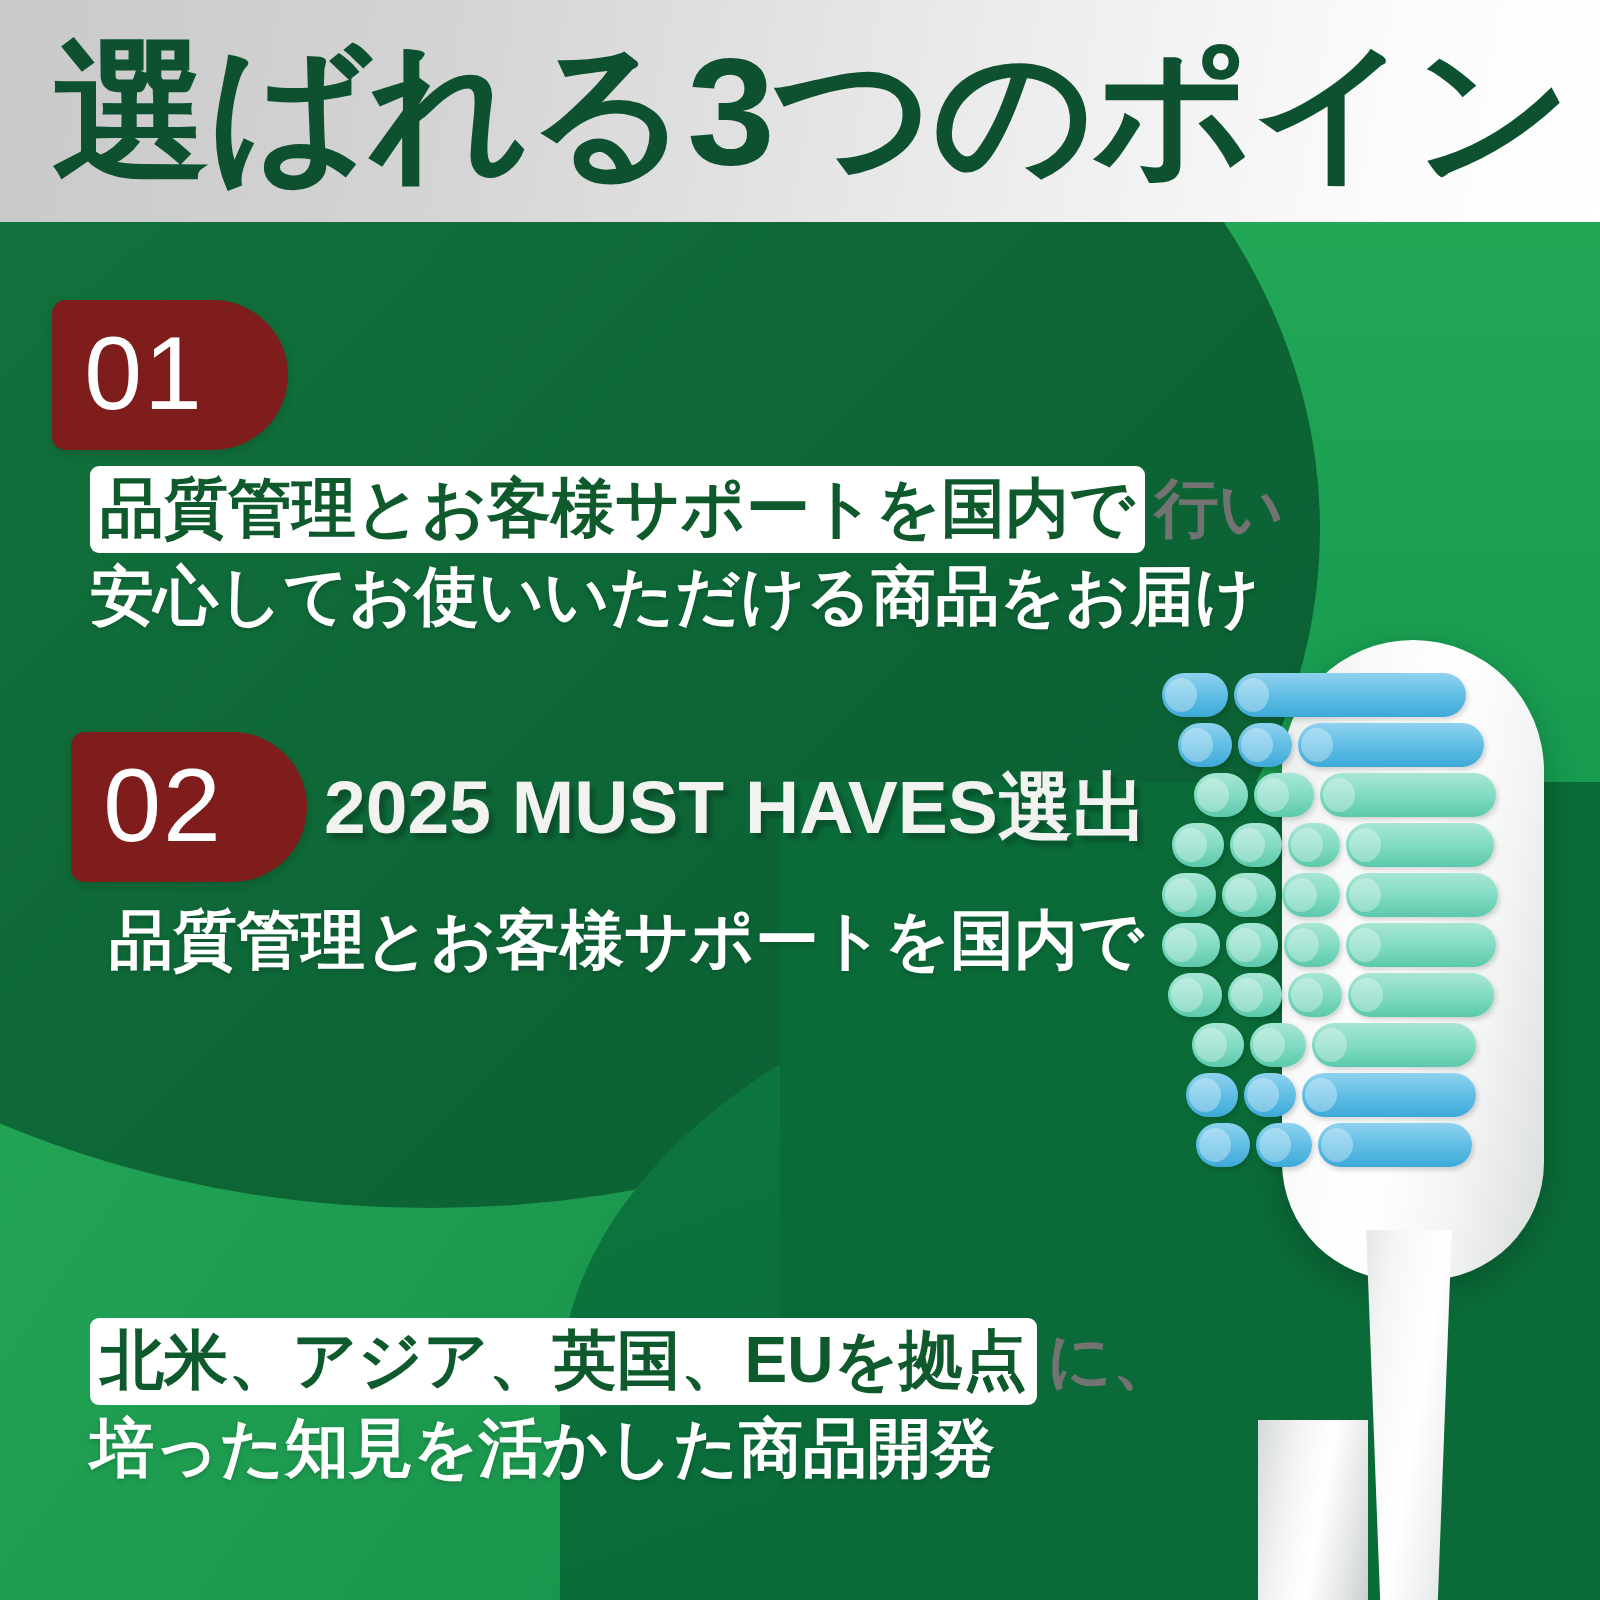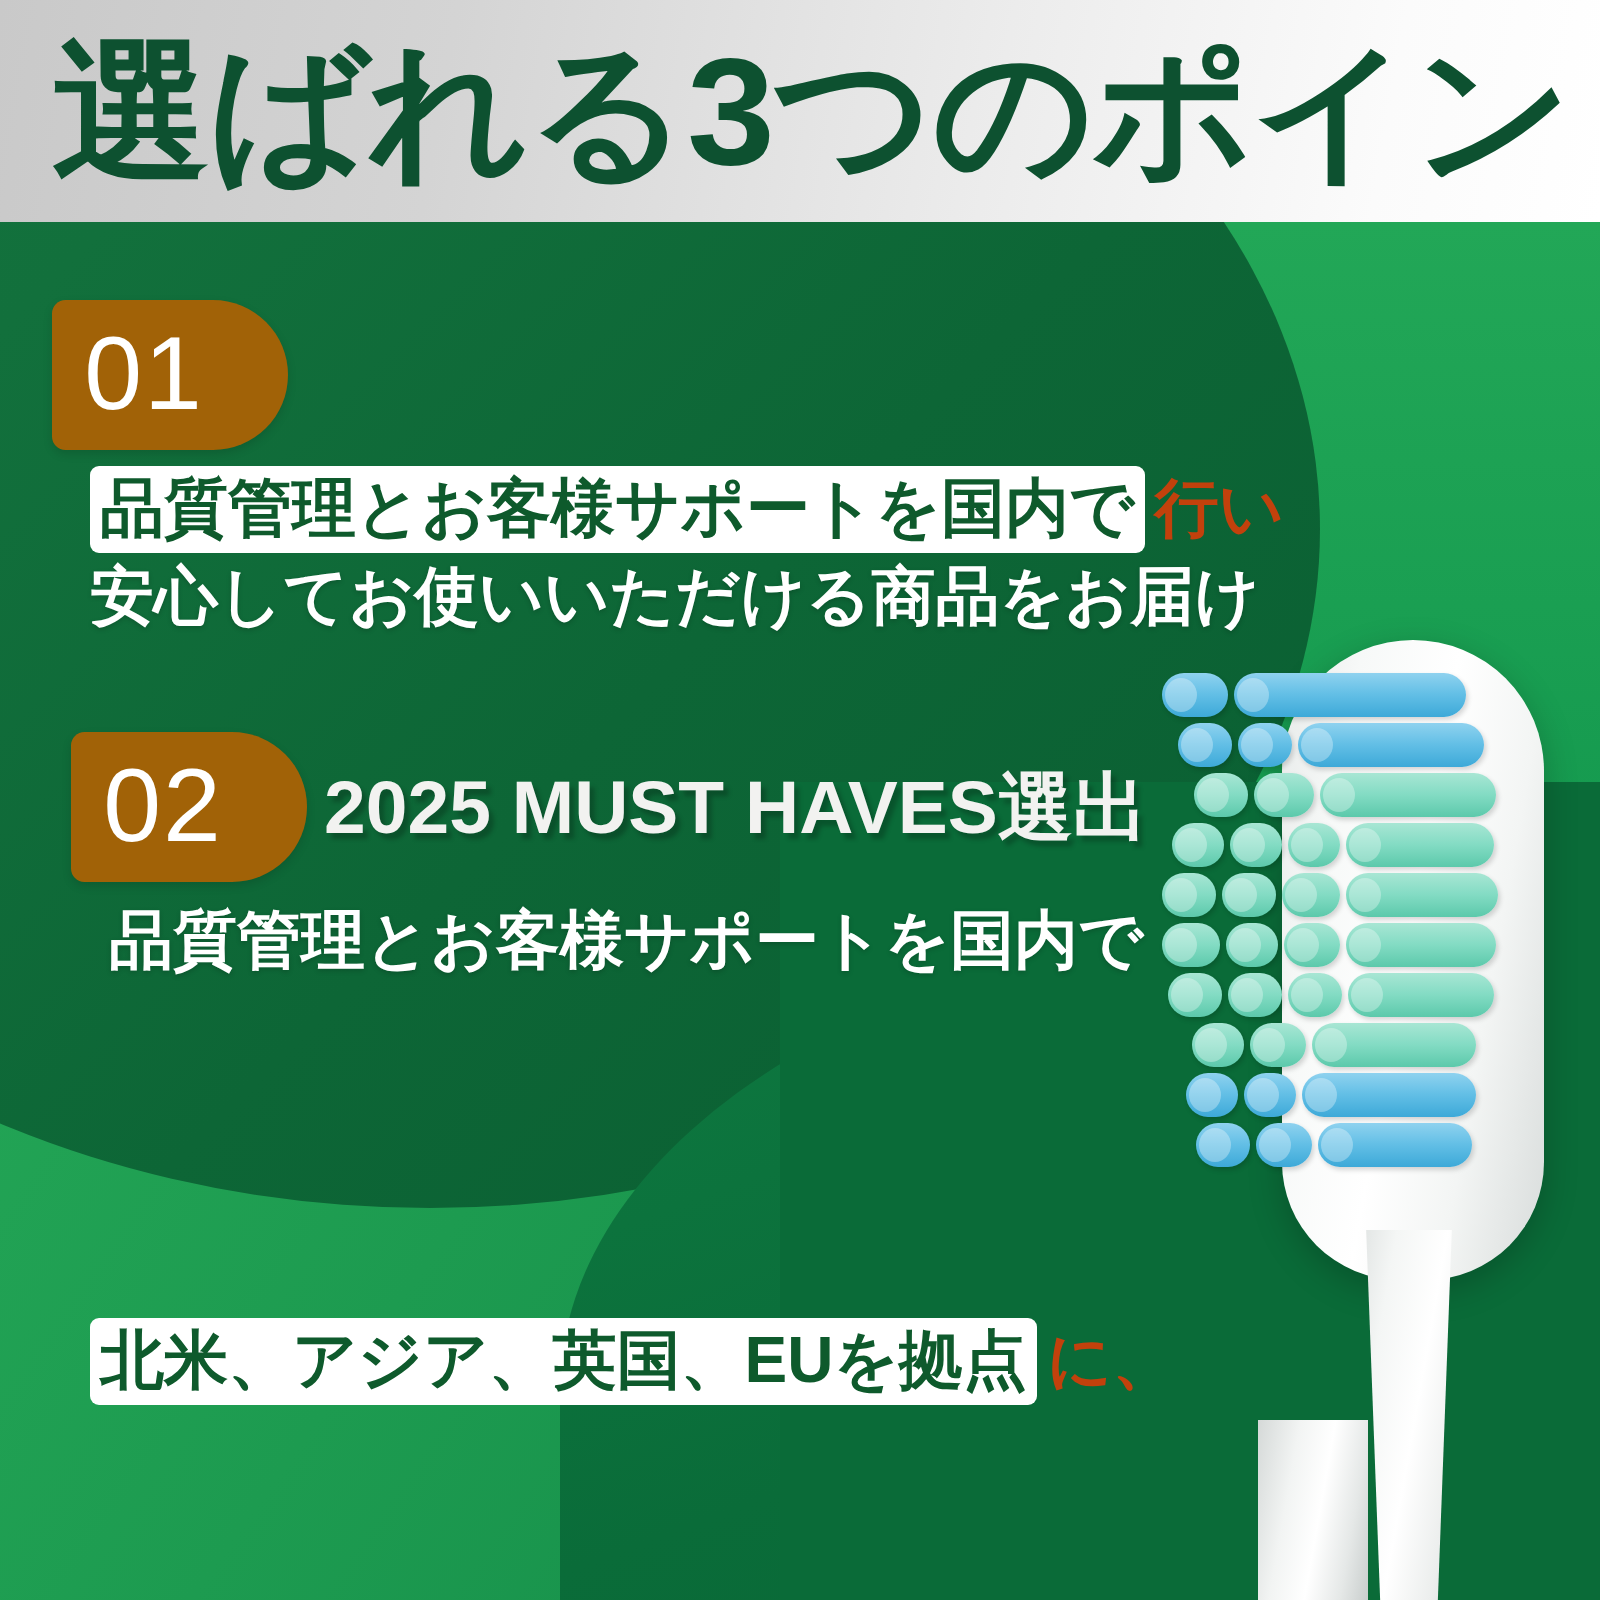--- a/index.html
+++ b/index.html
@@ -92,21 +92,21 @@
   .badge-row {
     position: relative;
     height: 152px;
   }
   .badge {
     position: absolute;
     left: 52px;
     top: 0;
     width: 236px;
     height: 150px;
-    background: #a16207;
+    background: #7f1d1d;
     border-radius: 14px 78px 78px 14px;
     box-shadow: 0 4px 10px rgba(0,0,0,0.13);
   }
   .badge-num {
     position: absolute;
     left: 0; right: 52px;
     top: 50%;
     transform: translateY(-52%);
     text-align: center;
     font-size: 104px;
@@ -152,21 +152,21 @@
   .copy-line.l2 { margin-left: 90px; margin-top: 6px; }
   .hl {
     background: #ffffff;
     color: #0e5a2c;
     border-radius: 9px;
     padding: 6px 10px 9px 10px;
     box-decoration-break: clone;
     -webkit-box-decoration-break: clone;
   }
   .plain-after {
-    color: #c2410c;
+    color: #737373;
     padding-left: 10px;
   }
   .copy-line.l2 {
     text-shadow: 0 2px 5px rgba(0,0,0,0.18);
   }
 
   
   .brush {
     position: absolute;
     left: 1150px;
@@ -272,20 +272,21 @@
     <div class="body-copy">
       <div class="copy-line l2">品質管理とお客様サポートを国内で</div>
     </div>
   </div>
 
   <div class="point" style="top:1152px;">
     <div class="badge-row">
     </div>
     <div class="body-copy">
       <div class="copy-line l1"><span class="hl">北米、アジア、英国、EUを拠点</span><span class="plain-after">に、</span></div>
+      <div class="copy-line l2">培った知見を活かした商品開発</div>
     </div>
   </div>
 
   <div class="brush">
     <div class="brush-head"></div>
     <div class="brush-neck"></div>
 
     <div class="tuft-row" style="left:12px; top:42px;">
       <div class="tuft blue" style="width:66px;"></div>
       <div class="tuft blue" style="width:232px;"></div>

